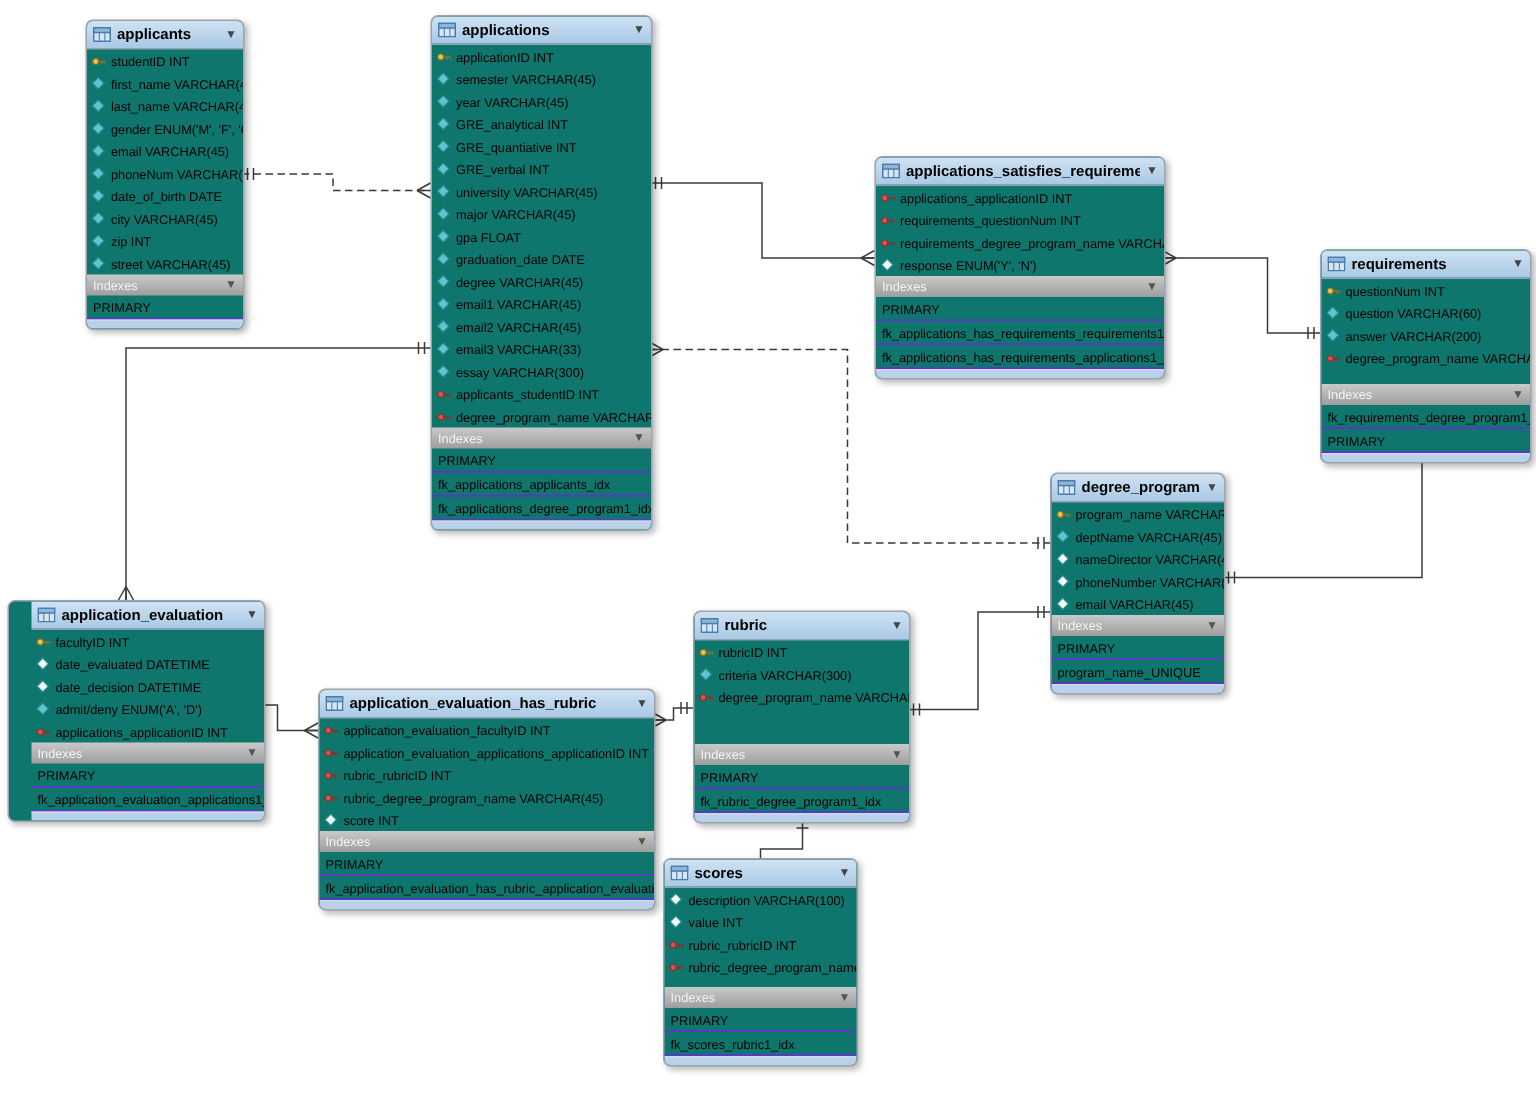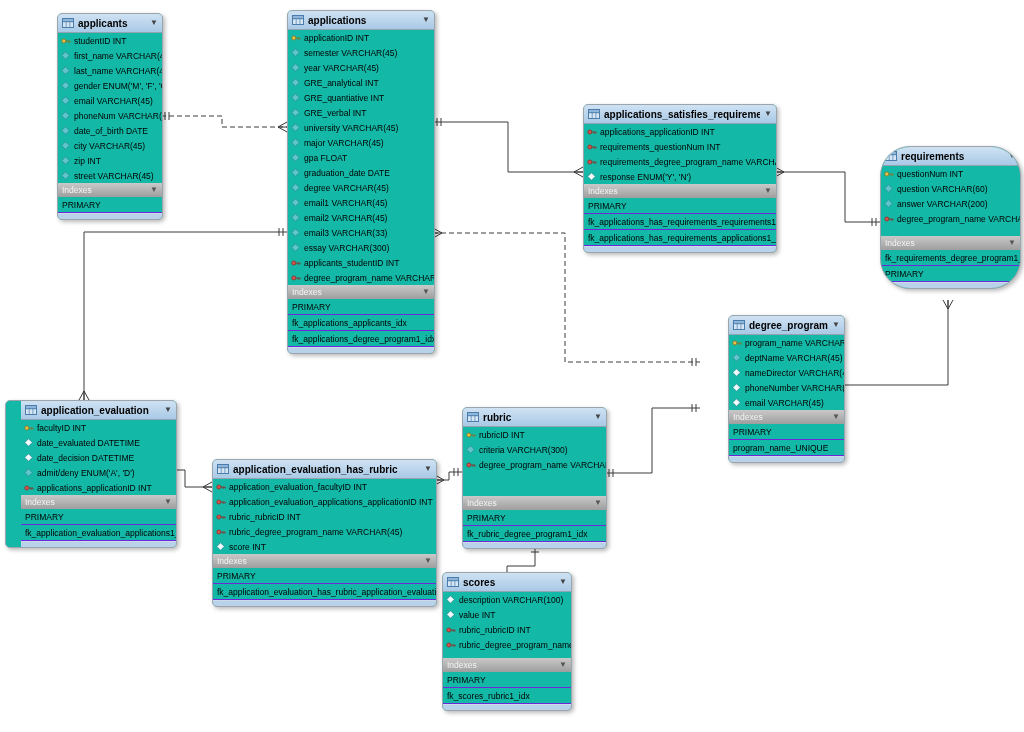--- a/index.html
+++ b/index.html
@@ -5,21 +5,21 @@
   html,body{margin:0;padding:0;}
   body{
     width:1024px;height:732px;position:relative;overflow:hidden;
     background:#ffffff;
     font-family:"Liberation Sans", sans-serif;
   }
   #canvas{position:absolute;left:0;top:0;width:1024px;height:732px;}
   #rel{position:absolute;left:0;top:0;z-index:1;}
   .table{
     position:absolute;z-index:2;
-    background:#14b8a6;
+    background:#0f766e;
     border:1px solid #9aa5ae;
     border-radius:5px;
     box-shadow:2px 2px 4px rgba(0,0,0,.28);
     overflow:hidden;
   }
   .tbar{
     height:18px;
     background:linear-gradient(var(--hdr-top,#cfe2f3), var(--hdr-bot,#a9c9e6));
     border-bottom:1px solid #93a3b1;
     display:flex;align-items:center;gap:4px;padding:0 4px;
@@ -482,21 +482,21 @@
       </div>
       <div class="ibar">
         <span class="lbl">Indexes</span>
         <span class="arr">▼</span>
       </div>
       <div class="row irow">PRIMARY</div>
       <div class="row irow">fk_applications_has_requirements_requirements1_idx</div>
       <div class="row irow">fk_applications_has_requirements_applications1_idx</div>
       <div class="bstrip"></div>
     </div>
-    <div class="table" style="left: 880px; top: 146px; width: 139px; border-radius: 30px;">
+    <div class="table" style="left: 880px; top: 166px; width: 139px;">
       <div class="tbar">
         <span class="ticon">
           <svg width="12" height="10" viewBox="0 0 12 10">
             <rect x="0.5" y="0.5" width="11" height="9" fill="#d6e6f5" stroke="#4a7dab"></rect>
             <rect x="0.5" y="0.5" width="11" height="3.2" fill="#8fb6da" stroke="#4a7dab"></rect>
             <line x1="4.2" y1="3.5" x2="4.2" y2="9.5" stroke="#4a7dab" stroke-width="0.7"></line>
             <line x1="7.9" y1="3.5" x2="7.9" y2="9.5" stroke="#4a7dab" stroke-width="0.7"></line>
           </svg>
         </span>
         <span class="tname">requirements</span>
@@ -538,21 +538,21 @@
       </div>
       <div class="gap" style="height:10px"></div>
       <div class="ibar">
         <span class="lbl">Indexes</span>
         <span class="arr">▼</span>
       </div>
       <div class="row irow">fk_requirements_degree_program1_...</div>
       <div class="row irow">PRIMARY</div>
       <div class="bstrip"></div>
     </div>
-    <div class="table" style="left: 700px; top: 315px; width: 115px; margin-left: 28px;">
+    <div class="table" style="left: 700px; top: 315px; width: 115px;">
       <div class="tbar">
         <span class="ticon">
           <svg width="12" height="10" viewBox="0 0 12 10">
             <rect x="0.5" y="0.5" width="11" height="9" fill="#d6e6f5" stroke="#4a7dab"></rect>
             <rect x="0.5" y="0.5" width="11" height="3.2" fill="#8fb6da" stroke="#4a7dab"></rect>
             <line x1="4.2" y1="3.5" x2="4.2" y2="9.5" stroke="#4a7dab" stroke-width="0.7"></line>
             <line x1="7.9" y1="3.5" x2="7.9" y2="9.5" stroke="#4a7dab" stroke-width="0.7"></line>
           </svg>
         </span>
         <span class="tname">degree_program</span>

